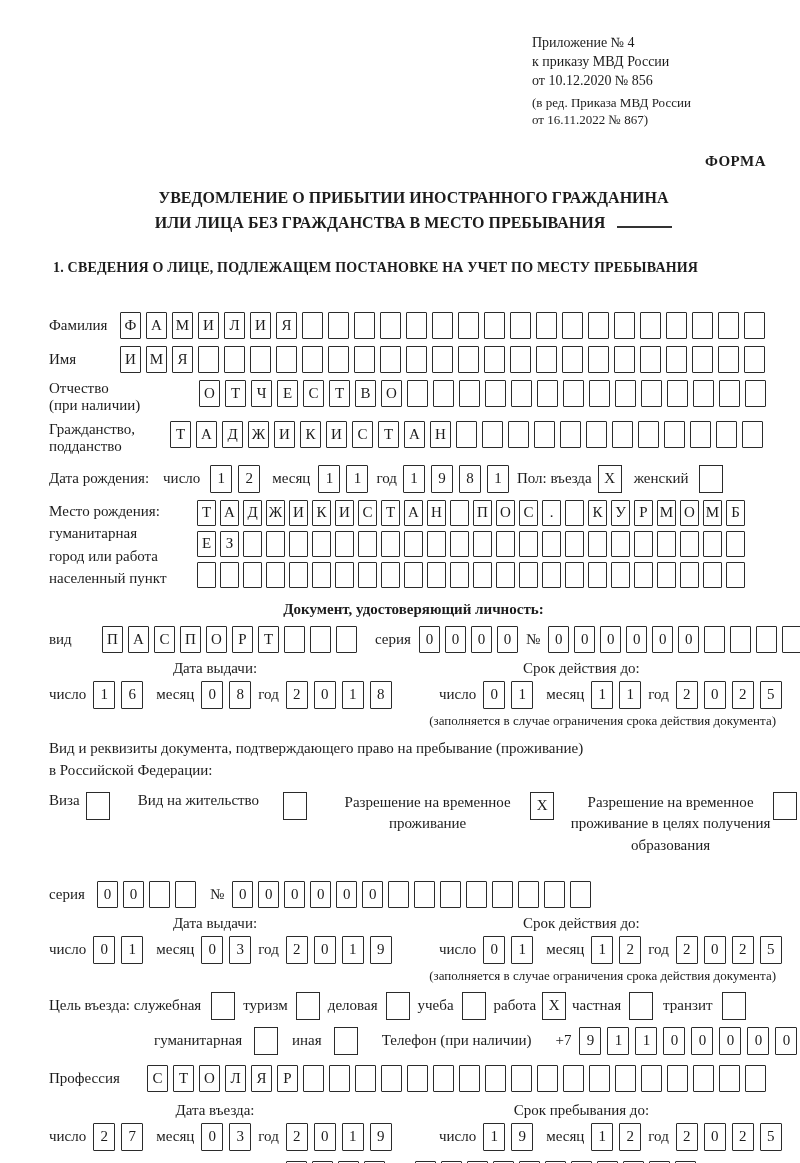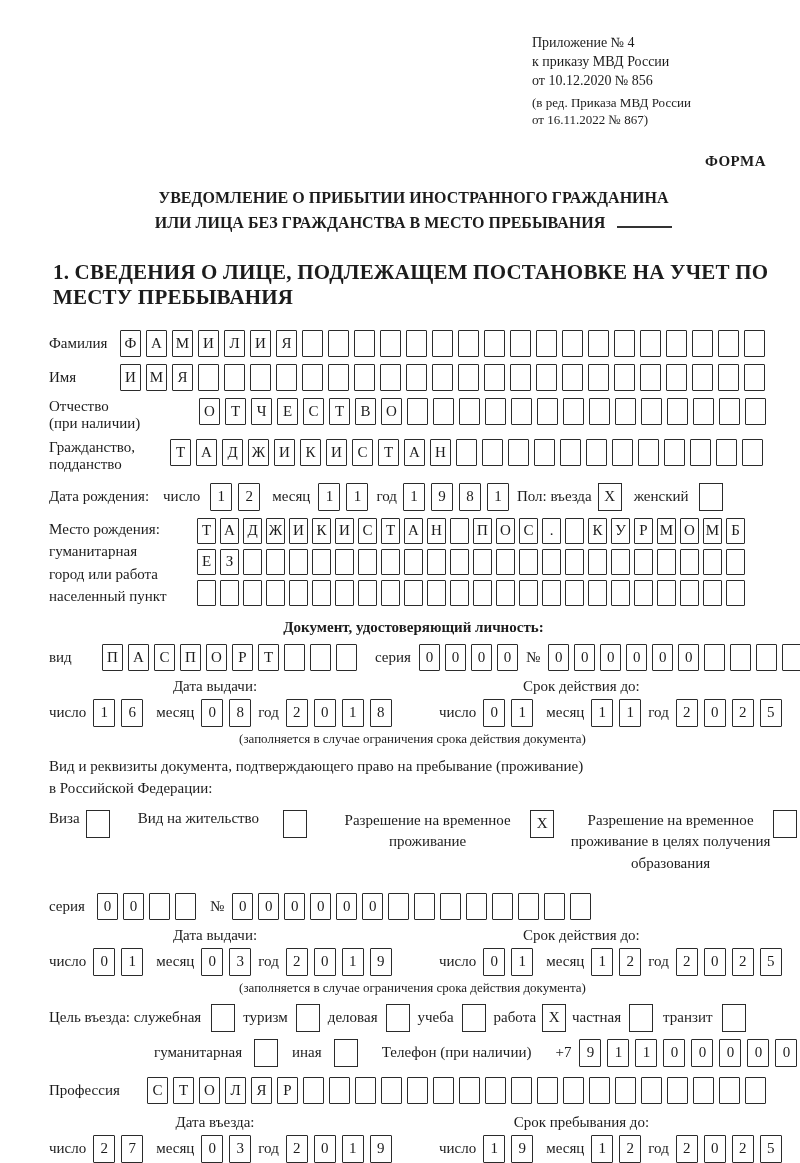--- a/index.html
+++ b/index.html
@@ -6,21 +6,21 @@
   body{width:800px;height:1163px;overflow:hidden;color:#1c1c1c;
        font-family:"Liberation Serif", serif;font-size:15px;}
   .page{padding:34px 22px 0 49px;box-sizing:border-box;width:800px;}
 
   
   .annex{margin-left:483px;line-height:1.35;font-size:14px;}
   .annex .note{font-size:13px;margin-top:3px;}
   .forma{text-align:right;margin:24px 12px 16px 0;font-weight:bold;font-size:15px;letter-spacing:.5px;}
   .title{text-align:center;font-weight:bold;font-size:16px;line-height:1.55;}
   .blank-line{display:inline-block;width:55px;border-bottom:2px solid #333;height:.95em;margin-left:12px;}
-  .sec-heading{font-weight:bold;font-size:21px;margin:24px 0 20px 4px;letter-spacing:.2px;}
+  .sec-heading{font-weight:bold;font-size:14px;margin:24px 0 36px 4px;letter-spacing:.2px;}
 
   
   .frow{display:flex;align-items:center;margin-bottom:7px;}
   .frow.top{align-items:flex-start;}
   .lbl{white-space:nowrap;}
   .lw53{width:53px;flex:none;}
   .lw71{width:71px;flex:none;}
   .lw98{width:98px;flex:none;}
   .lw121{width:121px;flex:none;}
   .lw148{width:148px;flex:none;line-height:22.5px;}
@@ -40,21 +40,21 @@
   .stackrows > .cells{margin-bottom:5px;}
   .center-b{font-weight:bold;text-align:center;margin:4px 0 8px 0;}
 
   
   .dates{display:flex;margin-bottom:2px;}
   .dcol-l{width:332px;flex:none;}
   .dcol-r{flex:1;}
   .dhead{text-align:center;margin-bottom:4px;}
   .dgrp{display:flex;align-items:center;gap:7px;}
   .dcol-r .dgrp{padding-left:58px;}
-  .note-r{text-align:center;font-size:13px;margin:4px 2px 8px 0;}
+  .note-r{text-align:right;font-size:13px;margin:4px 2px 8px 0;}
 
   .para{margin:4px 0 10px 0;line-height:1.5;}
   .wrapl{width:205px;text-align:center;line-height:1.45;flex:none;}
 </style>
 </head>
 <body>
 
 <div class="page">
 
   <div class="annex">
@@ -401,21 +401,21 @@
       </div>
     </div>
   </div>
   <div class="note-r">(заполняется в случае ограничения срока действия документа)</div>
 
   <div class="para">
     <div>Вид и реквизиты документа, подтверждающего право на пребывание (проживание)</div>
     <div>в Российской Федерации:</div>
   </div>
 
-  <div class="frow top" style="margin-bottom:18px;font-family:Liberation Serif, serif;">
+  <div class="frow top" style="margin-bottom:24px;font-family:Liberation Serif, serif;">
     <span class="lbl">Виза</span>
     <span class="cbox gap6"></span>
     <span class="lbl gap28">Вид на жительство</span>
     <span class="cbox gap24"></span>
     <span class="wrapl gap18">Разрешение на временное проживание</span>
     <span class="cbox">X</span>
     <span class="wrapl gap14">Разрешение на временное проживание в целях получения образования</span>
     <span class="cbox"></span>
   </div>
 

